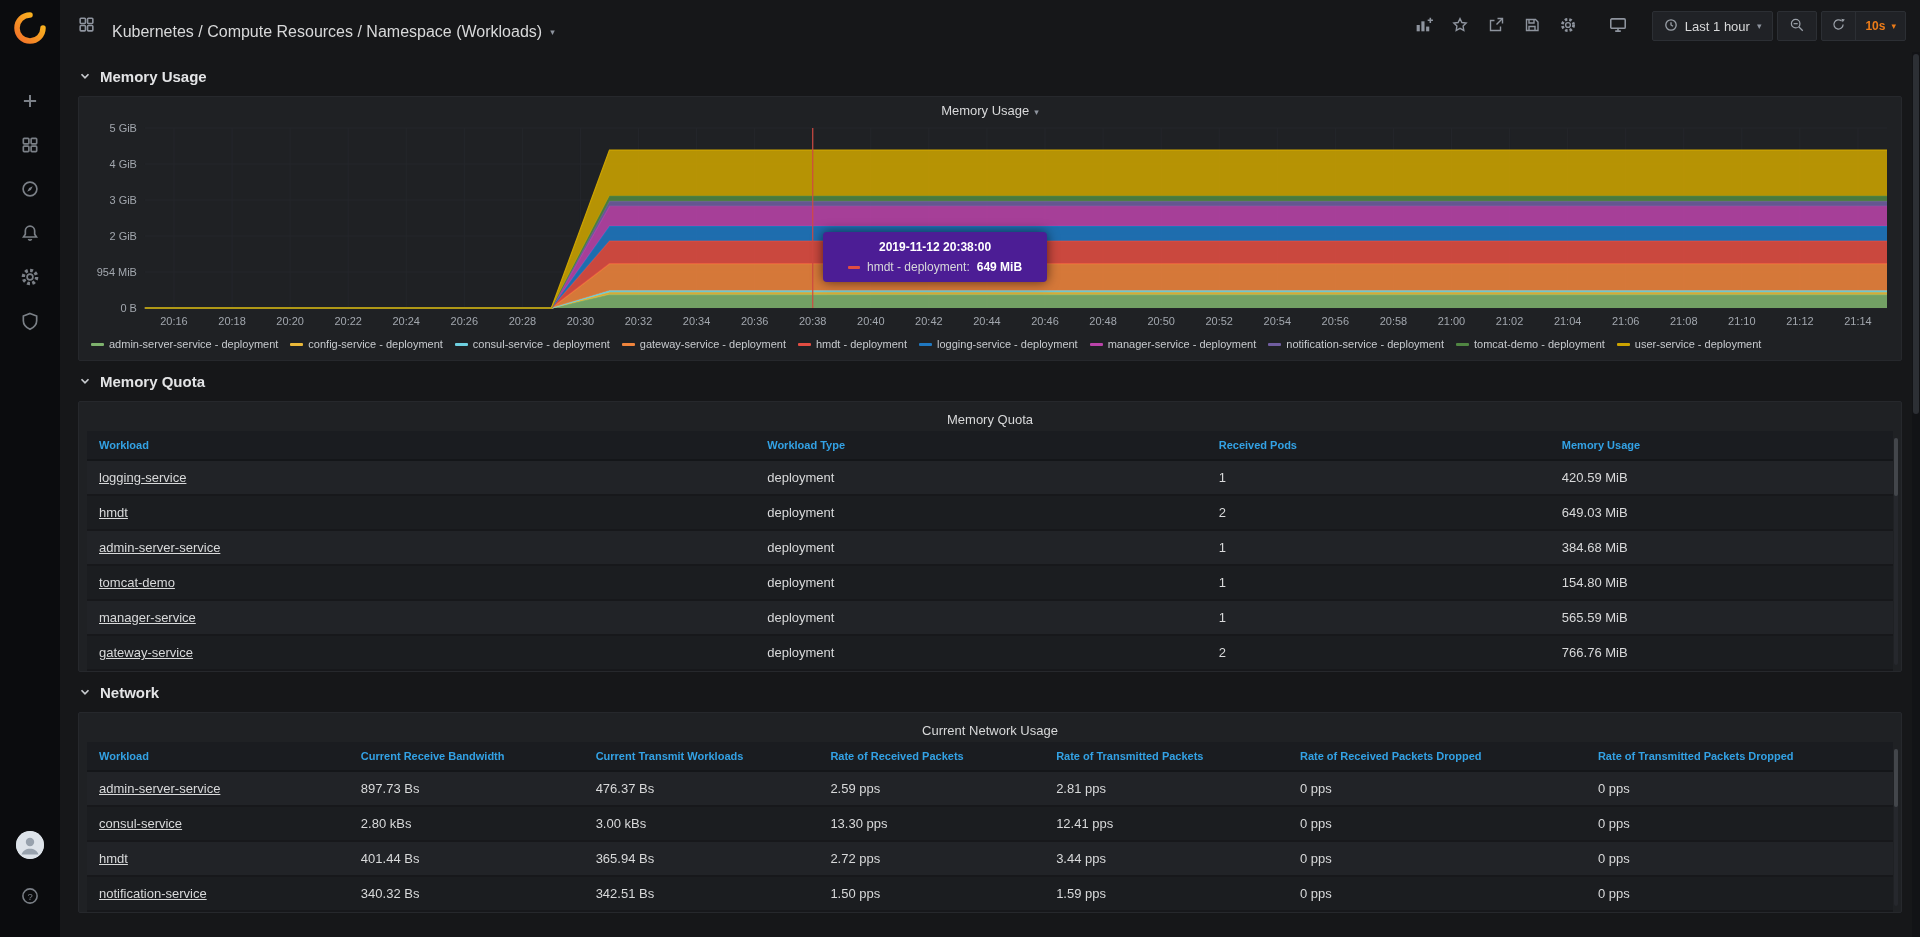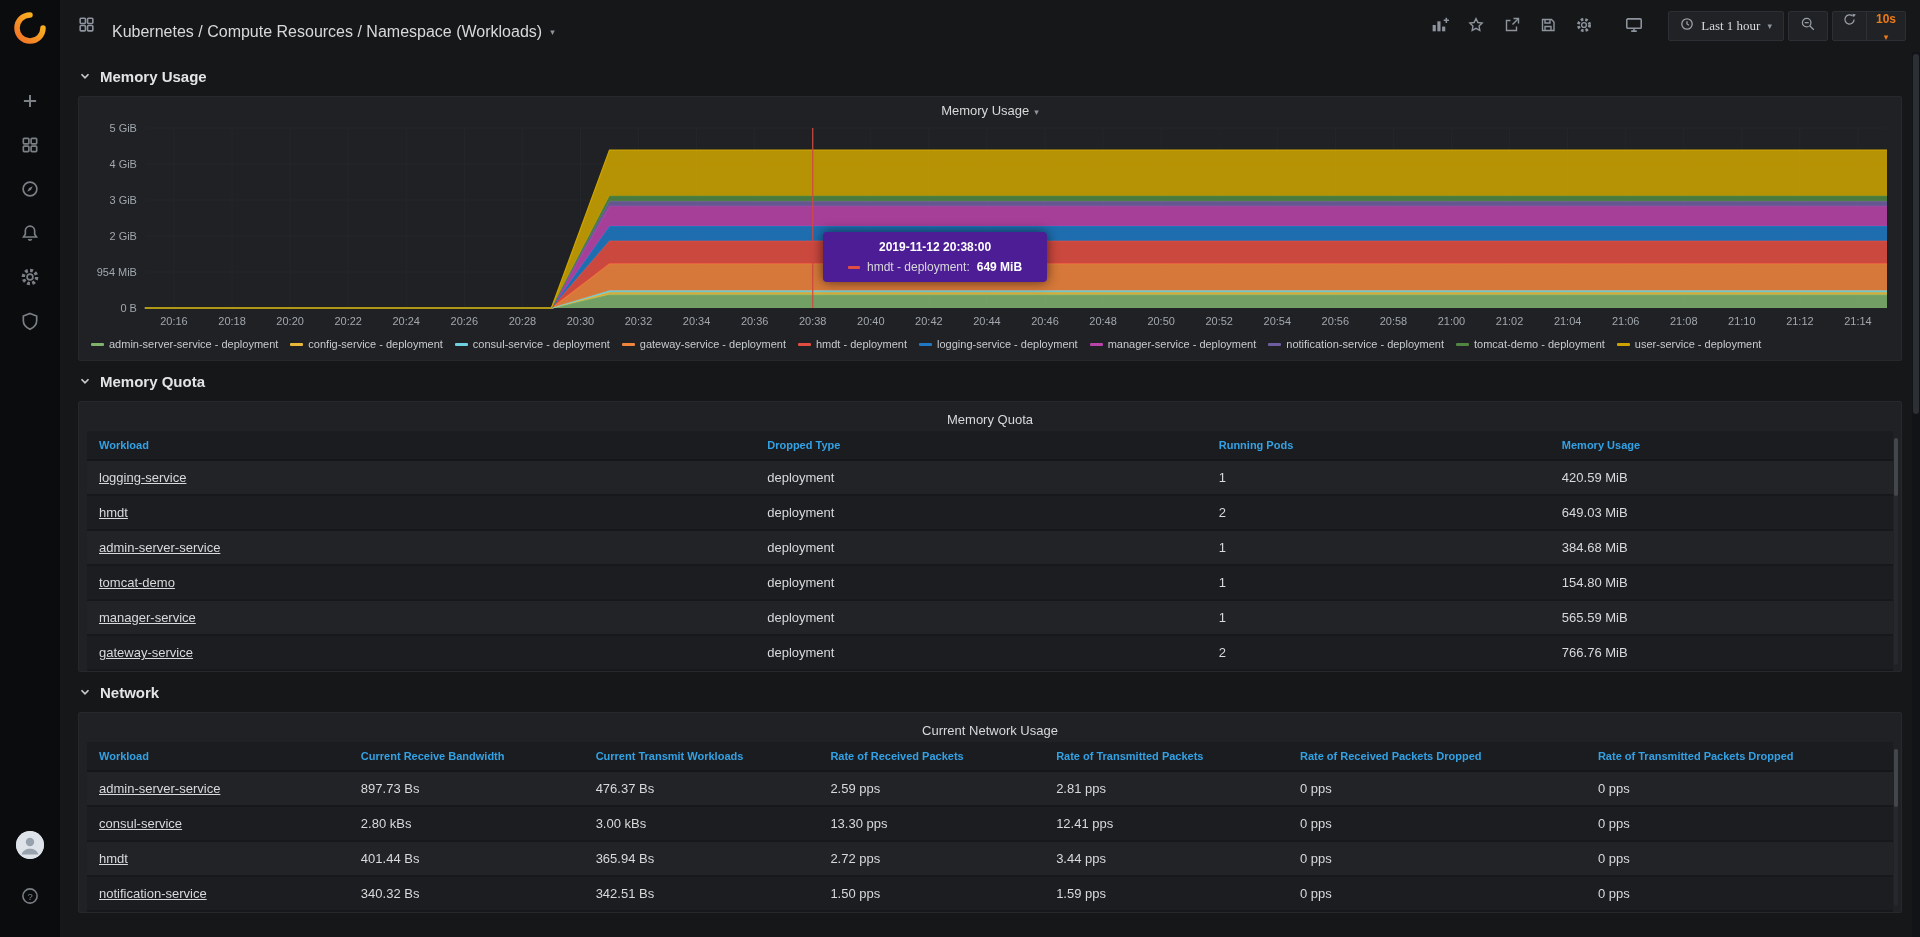--- a/index.html
+++ b/index.html
@@ -26,26 +26,26 @@
   .nav-left { display:flex; align-items:flex-end; gap:10px; }
   .nav-title-btn { display:flex; align-items:center; gap:8px; background:none; border:none;
     color:#d8d9da; font-size:16px; font-family:inherit; cursor:pointer; }
   .caret { font-size:9px; color:#8e949e; }
   .nav-right { display:flex; align-items:center; gap:4px; }
   .nav-iconbtn { width:32px; height:30px; display:flex; align-items:center; justify-content:center;
     background:transparent; border:none; cursor:pointer; }
   .nav-iconbtn svg { stroke:#8e949e; }
   .nav-pillbtn { display:flex; align-items:center; gap:7px; height:30px; padding:0 11px;
     background:#202226; border:1px solid #2c2f34; border-radius:2px; color:#d8d9da;
-    font-size:13px; font-family:Liberation Serif, serif; cursor:pointer; }
+    font-size:13px; font-family:Liberation Sans, sans-serif; cursor:pointer; }
   .nav-pillbtn svg { stroke:#9aa0a8; }
   .refresh-group { display:flex; align-items:center; height:30px; background:#202226;
     border:1px solid #2c2f34; border-radius:2px; overflow:hidden; }
   .refresh-group .seg { display:flex; align-items:center; gap:6px; height:100%; padding:0 9px;
-    background:transparent; border:none; cursor:pointer; font-family:inherit; font-size:13px;flex-direction:column; }
+    background:transparent; border:none; cursor:pointer; font-family:inherit; font-size:13px; }
   .refresh-group .seg + .seg { border-left:1px solid #2c2f34; }
   .interval-label { color:#eb7b18; font-weight:700; font-size:12px; }
   .interval-caret { color:#eb7b18; font-size:9px; }
   .gap-l { margin-left:14px; } .gap-r { margin-right:14px; }
 
   
   .dash { flex:1; padding:4px 18px 0; overflow:hidden; position:relative; }
   .section-header { display:flex; align-items:center; gap:8px; height:28px; margin:6px 0 6px;
     cursor:pointer; }
   .section-header span { font-size:15px; font-weight:700; color:#e3e4e6; }
@@ -451,22 +451,22 @@
         <table>
             <colgroup>
               <col style="width: 37%;">
               <col style="width: 25%;">
               <col style="width: 19%;">
               <col style="width: 19%;">
             </colgroup>
             <thead>
               <tr>
                 <th>Workload</th>
-                <th>Dropped Type</th>
-                <th>Running Pods</th>
+                <th>Workload Type</th>
+                <th>Received Pods</th>
                 <th>Memory Usage</th>
               </tr>
             </thead>
             <tbody>
               <tr>
                 <td><a class="cell-link">logging-service</a></td>
                 <td>deployment</td>
                 <td>1</td>
                 <td>420.59 MiB</td>
               </tr>

